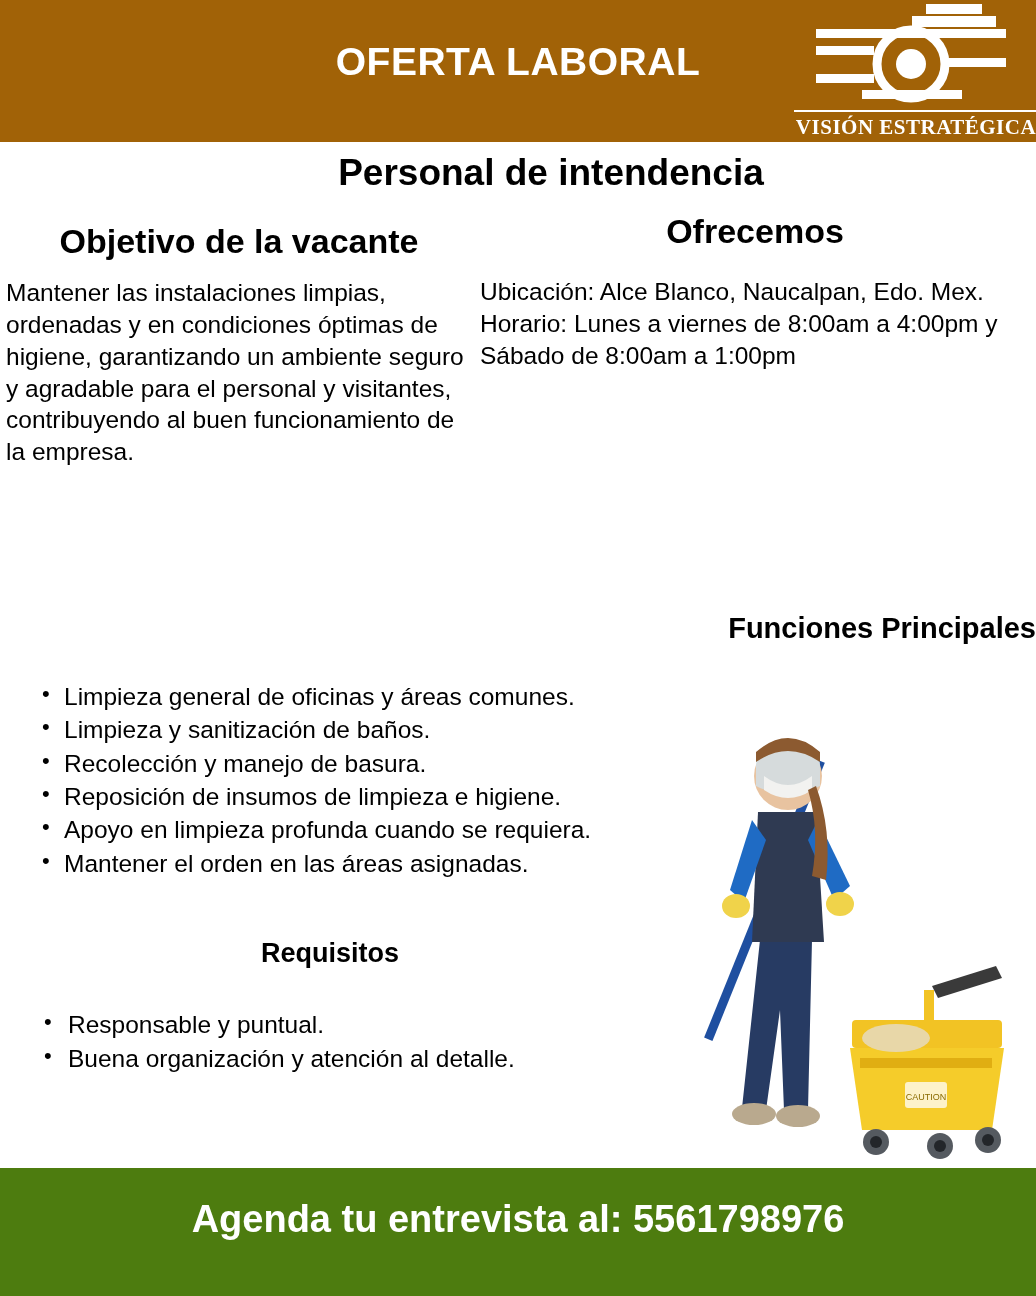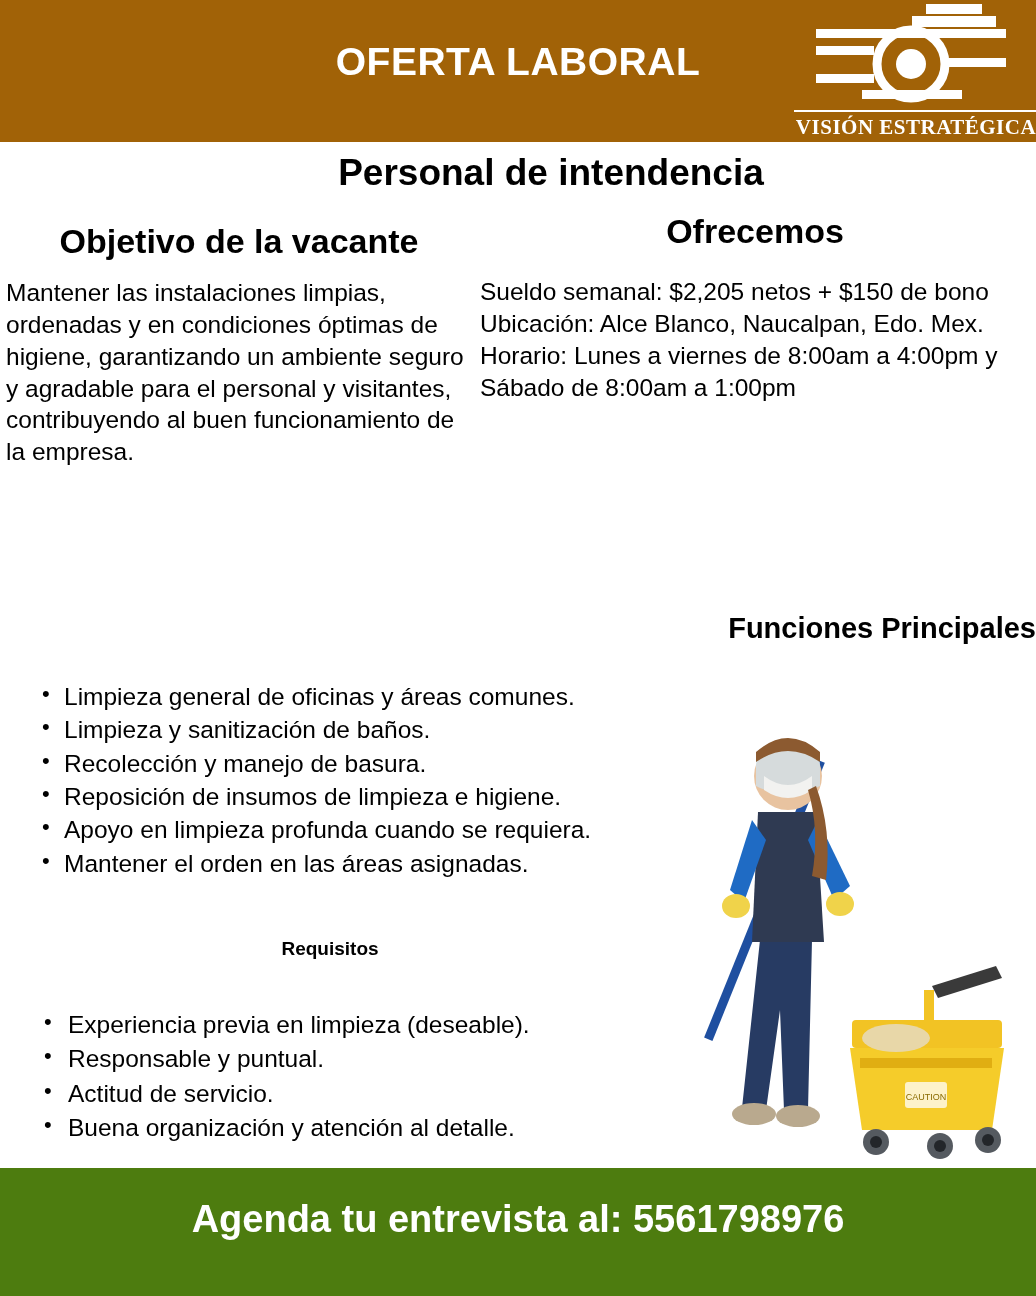--- a/index.html
+++ b/index.html
@@ -141,21 +141,21 @@
     font-size: 22px;
   }
 
   
   .requisitos-heading {
     position: absolute;
     left: 0;
     top: 938px;
     width: 660px;
     text-align: center;
-    font-size: 19px;
+    font-size: 27px;
     font-weight: bold;
   }
   .requisitos-list {
     position: absolute;
     left: 12px;
     top: 1008px;
     width: 660px;
     margin: 0;
     padding: 0 0 0 32px;
     list-style: none;
@@ -232,40 +232,37 @@
 
 <div class="job-title">Personal de intendencia</div>
 
 <div class="col-left">
   <div class="section-heading">Objetivo de la vacante</div>
   <div class="body-text">Mantener las instalaciones limpias, ordenadas y en condiciones óptimas de higiene, garantizando un ambiente seguro y agradable para el personal y visitantes, contribuyendo al buen funcionamiento de la empresa.</div>
 </div>
 
 <div class="col-right">
   <div class="section-heading">Ofrecemos</div>
-  <div class="body-text">Sueldo semanal: $2,205 netos + $150 de bono</div>
   <div class="body-text">Ubicación: Alce Blanco, Naucalpan, Edo. Mex.</div>
   <div class="body-text">Horario: Lunes a viernes de 8:00am a 4:00pm y Sábado de 8:00am a 1:00pm</div>
 </div>
 
 <div class="funciones-heading">Funciones Principales</div>
 <ul class="funciones-list">
   <li>Limpieza general de oficinas y áreas comunes.</li>
   <li>Limpieza y sanitización de baños.</li>
   <li>Recolección y manejo de basura.</li>
   <li>Reposición de insumos de limpieza e higiene.</li>
   <li>Apoyo en limpieza profunda cuando se requiera.</li>
   <li>Mantener el orden en las áreas asignadas.</li>
 </ul>
 
 <div class="requisitos-heading">Requisitos</div>
 <ul class="requisitos-list">
-  <li>Experiencia previa en limpieza (deseable).</li>
   <li>Responsable y puntual.</li>
-  <li>Actitud de servicio.</li>
   <li>Buena organización y atención al detalle.</li>
 </ul>
 
 <svg class="photo" viewBox="0 0 336 478">
 
   <g>
     <rect x="152" y="330" width="150" height="28" rx="4" fill="#f2c324"></rect>
     <path d="M150 358 L304 358 L292 440 L162 440 Z" fill="#f5cc2a"></path>
     <rect x="160" y="368" width="132" height="10" fill="#e0ae12"></rect>
     <rect x="205" y="392" width="42" height="26" rx="3" fill="#ffffff" opacity="0.75"></rect>

